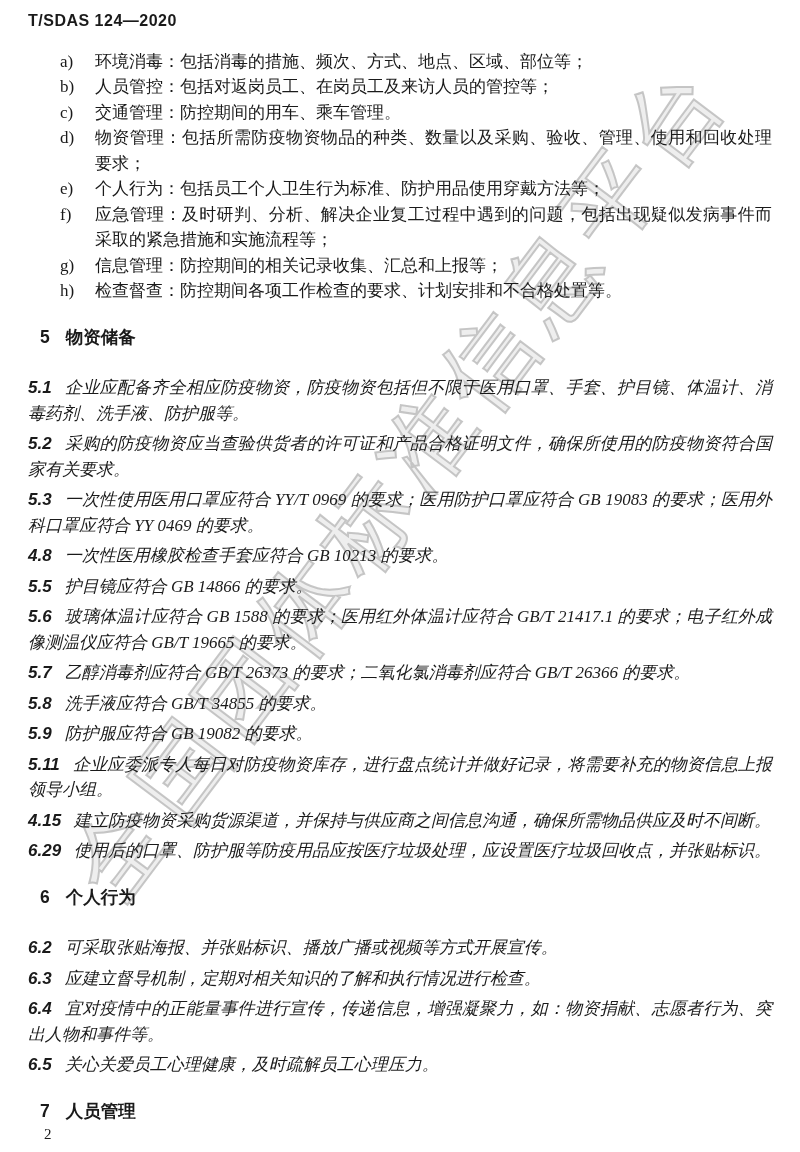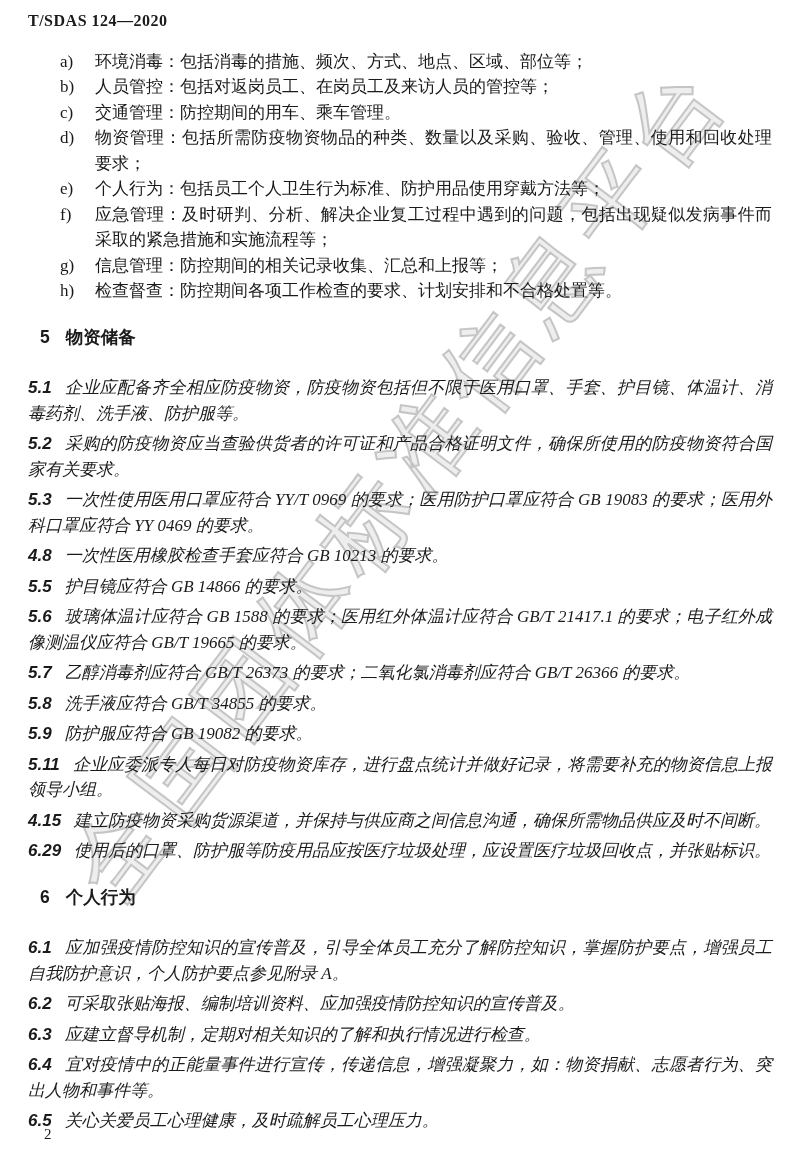--- a/index.html
+++ b/index.html
@@ -18,21 +18,21 @@
     font-family:"Liberation Sans", sans-serif;
     font-size:92px; letter-spacing:10px;
     color:rgba(200,200,200,0.30);
     -webkit-text-stroke:2px rgba(188,188,188,0.85);
     pointer-events:none;
     z-index:0;
   }
   .content { position:relative; z-index:1; }
   .doc-header {
     margin:8px 0 0 28px;
-    font-family:Liberation Serif, serif;
+    font-family:Liberation Sans, sans-serif;
     font-weight:700; font-size:16px; letter-spacing:0.5px;
   }
   .lettered-list { margin:15px 28px 0 28px; }
   .li { display:flex; padding-left:32px; }
   .li-marker { flex:0 0 35px; }
   .li-text { flex:1; text-align:justify; }
   .section-heading {
     margin:21px 28px 25px 40px;
     font-family:"Liberation Sans", sans-serif;
     font-weight:700; font-size:17.5px; line-height:25.5px;
@@ -106,22 +106,21 @@
   <p class="clause"><span class="clause-num">5.8</span><span>洗手液应符合 GB/T 34855 的要求。</span></p>
   <p class="clause"><span class="clause-num">5.9</span><span>防护服应符合 GB 19082 的要求。</span></p>
   <p class="clause"><span class="clause-num">5.11</span><span>企业应委派专人每日对防疫物资库存，进行盘点统计并做好记录，将需要补充的物资信息上报领导小组。</span></p>
   <p class="clause"><span class="clause-num">4.15</span><span>建立防疫物资采购货源渠道，并保持与供应商之间信息沟通，确保所需物品供应及时不间断。</span></p>
   <p class="clause"><span class="clause-num">6.29</span><span>使用后的口罩、防护服等防疫用品应按医疗垃圾处理，应设置医疗垃圾回收点，并张贴标识。</span></p>
 
   <div class="section-heading">
     <span class="sec-num">6</span><span>个人行为</span>
   </div>
 
-  <p class="clause"><span class="clause-num">6.1</span><span>应加强疫情防控知识的宣传普及，引导全体员工充分了解防控知识，掌握防护要点，增强员工自我防护意识，个人防护要点参见附录 A。</span></p>
-  <p class="clause"><span class="clause-num">6.2</span><span>可采取张贴海报、编制培训资料、应加强疫情防控知识的宣传普及。</span></p>
+  <p class="clause"><span class="clause-num">6.2</span><span>可采取张贴海报、并张贴标识、播放广播或视频等方式开展宣传。</span></p>
   <p class="clause"><span class="clause-num">6.3</span><span>应建立督导机制，定期对相关知识的了解和执行情况进行检查。</span></p>
   <p class="clause"><span class="clause-num">6.4</span><span>宜对疫情中的正能量事件进行宣传，传递信息，增强凝聚力，如：物资捐献、志愿者行为、突出人物和事件等。</span></p>
   <p class="clause"><span class="clause-num">6.5</span><span>关心关爱员工心理健康，及时疏解员工心理压力。</span></p>
 
   <div class="section-heading">
     <span class="sec-num">7</span><span>人员管理</span>
   </div>
 
 </div>
 

